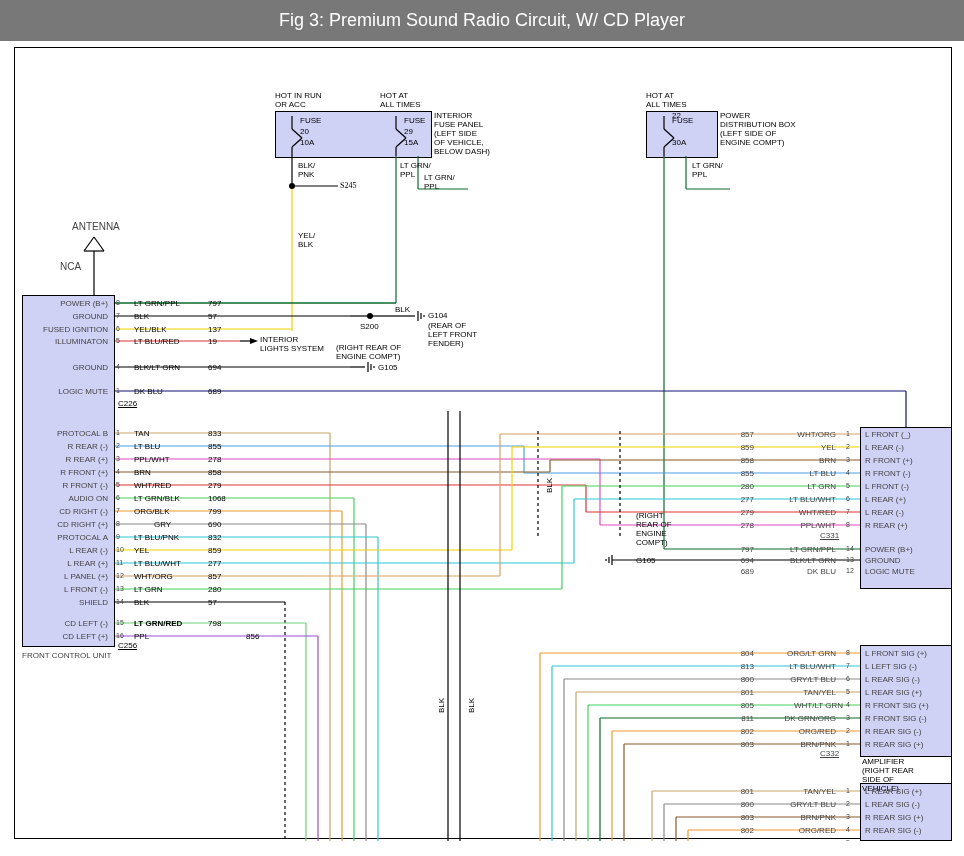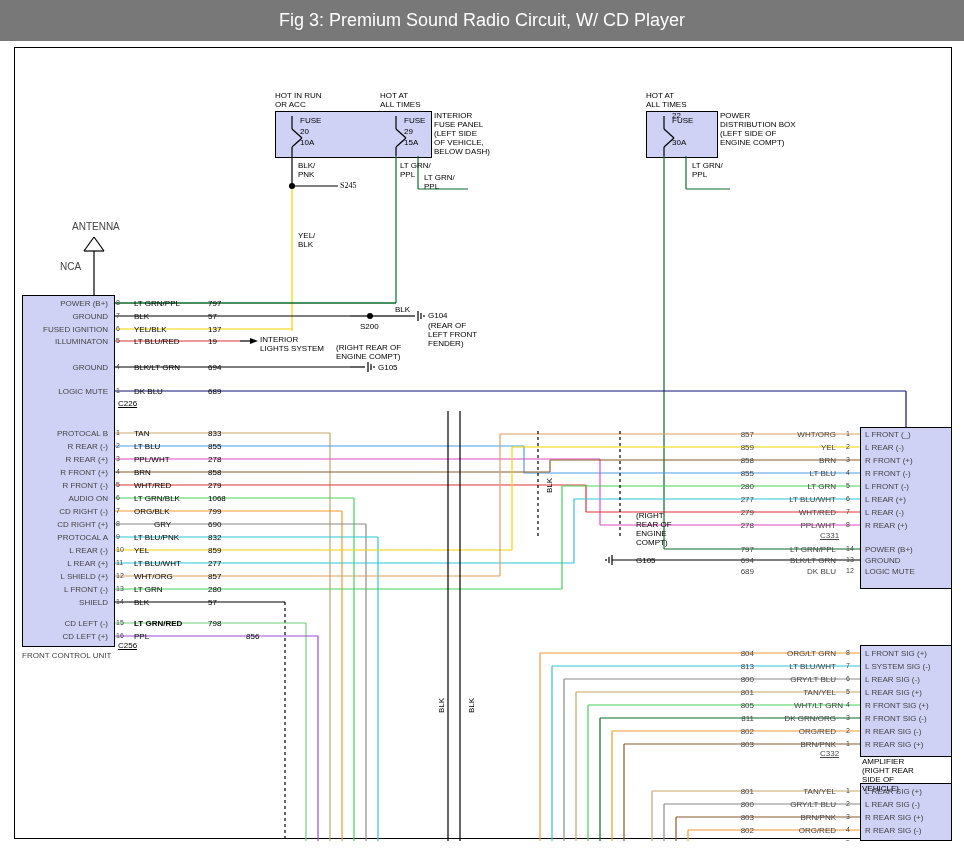--- a/index.html
+++ b/index.html
@@ -342,21 +342,21 @@
       <div class="t" style="left: 134px; top: 492px;">LT BLU/PNK</div>
       <div class="t" style="left: 208px; top: 492px;">832</div>
       <div class="tr" style="left: 22px; top: 505px; width: 86px;">L REAR (-)</div>
       <div class="pin" style="left: 116px; top: 505px;">10</div>
       <div class="t" style="left: 134px; top: 505px;">YEL</div>
       <div class="t" style="left: 208px; top: 505px;">859</div>
       <div class="tr" style="left: 22px; top: 518px; width: 86px;">L REAR (+)</div>
       <div class="pin" style="left: 116px; top: 518px;">11</div>
       <div class="t" style="left: 134px; top: 518px;">LT BLU/WHT</div>
       <div class="t" style="left: 208px; top: 518px;">277</div>
-      <div class="tr" style="left: 22px; top: 531px; width: 86px;">L SHIELD (+)</div>
+      <div class="tr" style="left: 22px; top: 531px; width: 86px;">L PANEL (+)</div>
       <div class="pin" style="left: 116px; top: 531px;">12</div>
       <div class="t" style="left: 134px; top: 531px;">WHT/ORG</div>
       <div class="t" style="left: 208px; top: 531px;">857</div>
       <div class="tr" style="left: 22px; top: 544px; width: 86px;">L FRONT (-)</div>
       <div class="pin" style="left: 116px; top: 544px;">13</div>
       <div class="t" style="left: 134px; top: 544px;">LT GRN</div>
       <div class="t" style="left: 208px; top: 544px;">280</div>
       <div class="tr" style="left: 22px; top: 557px; width: 86px;">SHIELD</div>
       <div class="pin" style="left: 116px; top: 557px;">14</div>
       <div class="t" style="left: 134px; top: 557px;">BLK</div>
@@ -419,21 +419,21 @@
       <div class="tl" style="left: 865px; top: 526px;">LOGIC MUTE</div>
     </div>
   <div id="ampC332Rows">
       <div class="tr" style="left: 720px; top: 608px; width: 34px;">804</div>
       <div class="tr" style="left: 756px; top: 608px; width: 80px;">ORG/LT GRN</div>
       <div class="pin" style="left: 846px; top: 608px;">8</div>
       <div class="tl" style="left: 865px; top: 608px; text-align: center;">L FRONT SIG (+)</div>
       <div class="tr" style="left: 720px; top: 621px; width: 34px;">813</div>
       <div class="tr" style="left: 756px; top: 621px; width: 80px;">LT BLU/WHT</div>
       <div class="pin" style="left: 846px; top: 621px;">7</div>
-      <div class="tl" style="left: 865px; top: 621px;">L SYSTEM SIG (-)</div>
+      <div class="tl" style="left: 865px; top: 621px;">L LEFT SIG (-)</div>
       <div class="tr" style="left: 720px; top: 634px; width: 34px;">800</div>
       <div class="tr" style="left: 756px; top: 634px; width: 80px;">GRY/LT BLU</div>
       <div class="pin" style="left: 846px; top: 634px;">6</div>
       <div class="tl" style="left: 865px; top: 634px;">L REAR SIG (-)</div>
       <div class="tr" style="left: 720px; top: 647px; width: 34px;">801</div>
       <div class="tr" style="left: 756px; top: 647px; width: 80px;">TAN/YEL</div>
       <div class="pin" style="left: 846px; top: 647px;">5</div>
       <div class="tl" style="left: 865px; top: 647px;">L REAR SIG (+)</div>
       <div class="tr" style="left: 720px; top: 660px; width: 34px;">805</div>
       <div class="tr" style="left: 763px; top: 660px; width: 80px;">WHT/LT GRN</div>

